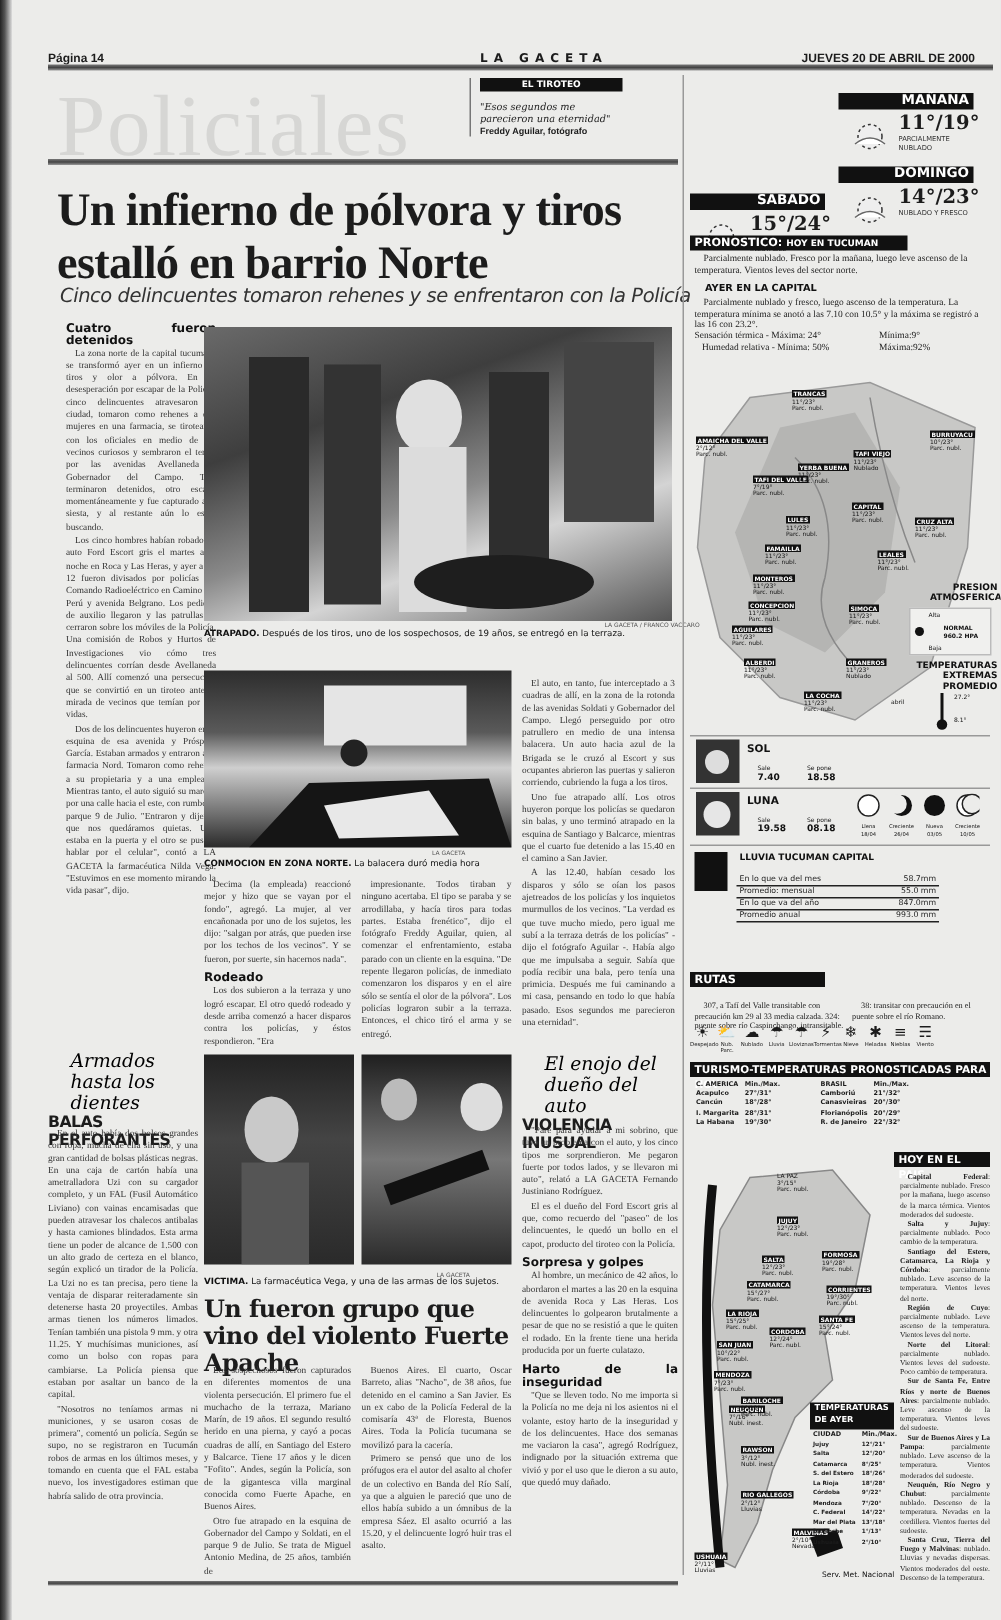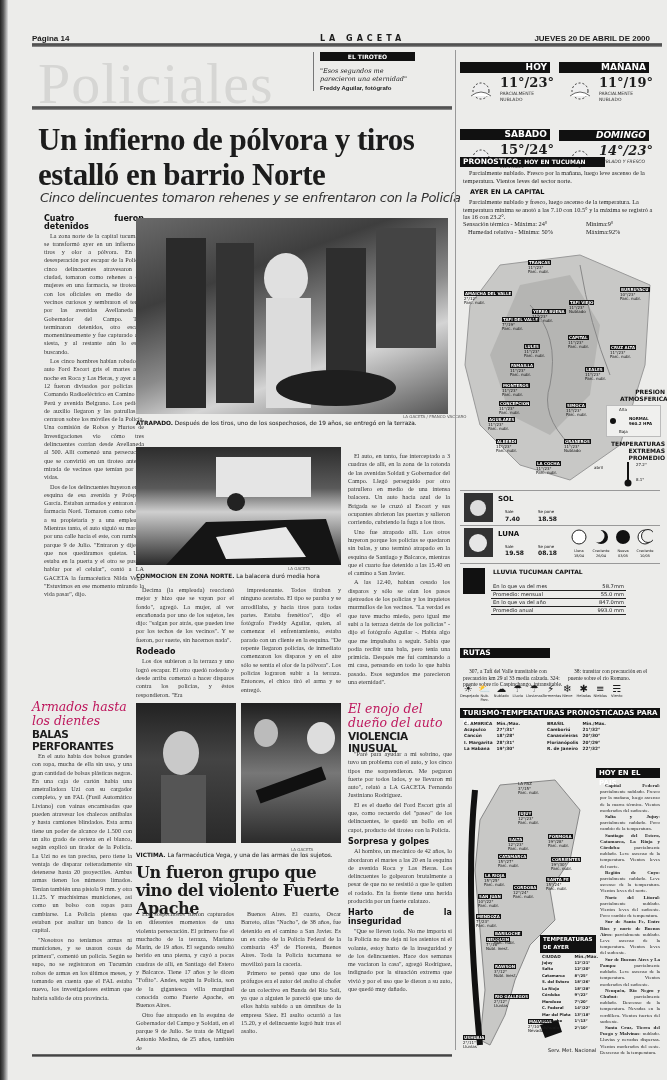--- a/index.html
+++ b/index.html
@@ -57,21 +57,21 @@
   .legend-row .lg { width: 16.5px; text-align: center; }
   .legend-row .lg .ic { height: 11px; font-size: 10px; line-height: 11px; }
 
   table.tur { position: absolute; border-collapse: collapse; font-family: "DejaVu Sans", sans-serif; font-size: 4.3px; font-weight: bold; }
   table.tur td { padding: 0 2px; height: 6.5px; }
   table.tur th { text-align: left; padding: 0 2px; font-size: 4.3px; }
 
   .box-outline { position: absolute; border: 1px solid #bbb; background: #f0f0ee; }
   .vrule { position: absolute; width: 1px; background: #999; }
   .hrule { position: absolute; height: 1px; background: #999; }
-  .sec-italic { font-family: "DejaVu Serif", serif; font-style: italic; color: #be185d; font-size: 12.5px; line-height: 14px; }
+  .sec-italic { font-family: "DejaVu Serif", serif; font-style: italic; color: #000000; font-size: 12.5px; line-height: 14px; margin-left: 15px; }
   .sec-bold { font-family: "DejaVu Sans", sans-serif; font-weight: bold; font-size: 10.5px; letter-spacing: -0.4px; }
 </style>
 </head>
 <body>
 
 <div class="edge"></div>
 <div class="page">
 
   <div class="mast-row">
     <span class="mast-page">Página 14</span>
@@ -190,48 +190,39 @@
     <p>El es el dueño del Ford Escort gris al que, como recuerdo del "paseo" de los delincuentes, le quedó un bollo en el capot, producto del tiroteo con la Policía.</p>
     <div class="subsec">Sorpresa y golpes</div>
     <p>Al hombre, un mecánico de 42 años, lo abordaron el martes a las 20 en la esquina de avenida Roca y Las Heras. Los delincuentes lo golpearon brutalmente a pesar de que no se resistió a que le quiten el rodado. En la frente tiene una herida producida por un fuerte culatazo.</p>
     <div class="subsec">Harto de la inseguridad</div>
     <p>"Que se lleven todo. No me importa si la Policía no me deja ni los asientos ni el volante, estoy harto de la inseguridad y de los delincuentes. Hace dos semanas me vaciaron la casa", agregó Rodríguez, indignado por la situación extrema que vivió y por el uso que le dieron a su auto, que quedó muy dañado.</p>
   </div>
 
   <div class="rule-thick" style="left:24px; top:1054px; width:420px; height:3px;"></div>
   <div class="vrule" style="left:447px; top:50px; height:1000px;"></div>
 
-  <div class="wx-day" style="left:452px; top:62px;">
-    <div class="bar">HOY</div>
-    <svg class="wx-icon" viewBox="0 0 30 30">
-        <circle cx="15" cy="15" r="8" fill="#eee" stroke="#333" stroke-width="1" stroke-dasharray="2 2"></circle>
-        <path d="M5 20 Q15 12 25 20" fill="#fff" stroke="#666"></path>
-      </svg>
-    <div class="temp">11°/23°</div>
-    <div class="cond">PARCIALMENTE NUBLADO</div>
-  </div>
   <div class="wx-day" style="left:551px; top:62px;">
     <div class="bar">MAÑANA</div>
     <svg class="wx-icon" viewBox="0 0 30 30">
         <circle cx="15" cy="15" r="8" fill="#eee" stroke="#333" stroke-width="1" stroke-dasharray="2 2"></circle>
         <path d="M5 20 Q15 12 25 20" fill="#fff" stroke="#666"></path>
       </svg>
     <div class="temp">11°/19°</div>
     <div class="cond">PARCIALMENTE NUBLADO</div>
   </div>
   <div class="wx-day" style="left:452px; top:113px;margin-top:16px;">
     <div class="bar">SABADO</div>
     <svg class="wx-icon" viewBox="0 0 30 30">
         <circle cx="15" cy="15" r="8" fill="#eee" stroke="#333" stroke-width="1" stroke-dasharray="2 2"></circle>
         <path d="M5 20 Q15 12 25 20" fill="#fff" stroke="#666"></path>
       </svg>
     <div class="temp">15°/24°</div>
     <div class="cond">NUBLADO E INESTABLE</div>
   </div>
-  <div class="wx-day" style="left:551px; top:130px;font-style:italic;">
+  <div class="wx-day" style="left:551px; top:111px;">
     <div class="bar">DOMINGO</div>
     <svg class="wx-icon" viewBox="0 0 30 30">
         <circle cx="15" cy="15" r="8" fill="#eee" stroke="#333" stroke-width="1" stroke-dasharray="2 2"></circle>
         <path d="M5 20 Q15 12 25 20" fill="#fff" stroke="#666"></path>
       </svg>
     <div class="temp">14°/23°</div>
     <div class="cond">NUBLADO Y FRESCO</div>
   </div>
 
   <div class="blackbar" style="left:452px; top:157px; width:145px;">

